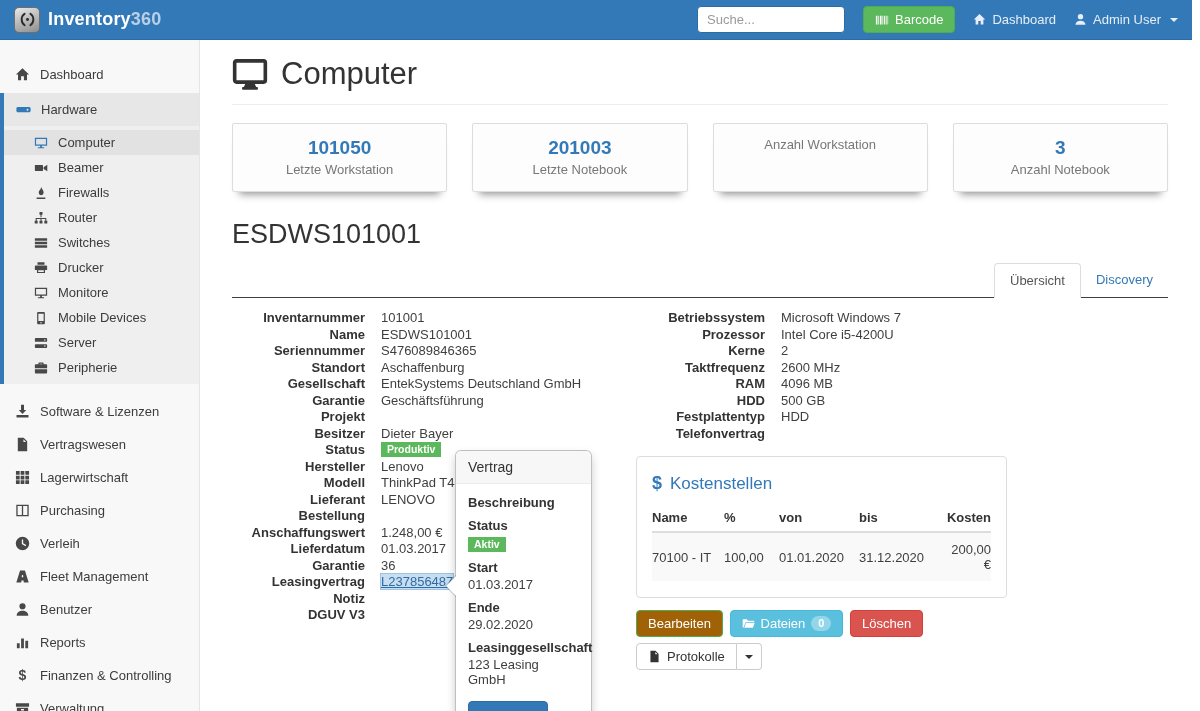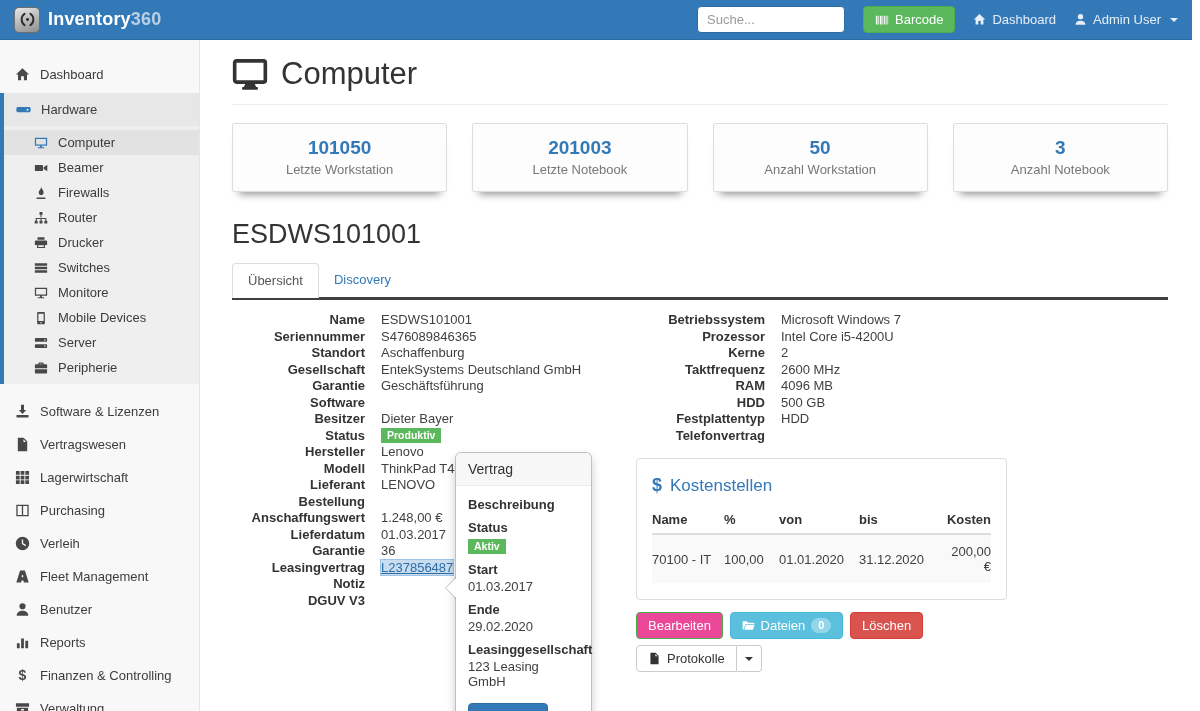--- a/index.html
+++ b/index.html
@@ -83,21 +83,21 @@
   .stat-card {
     flex:1; background:#fdfdfd; border:1px solid #ddd; border-radius:2px;
     text-align:center; padding:13px 10px 14px; cursor:pointer;
     box-shadow:0 9px 8px -7px rgba(0,0,0,.45);
   }
   .stat-value { color:#3379b8; font-size:19px; font-weight:bold; margin-bottom:3px; }
   .stat-label { color:#777; font-size:13px; }
 
   h2.asset-name { font-size:27px; font-weight:normal; color:#333; margin:27px 0 13px; }
 
-  .tabs { display:flex; border-bottom:3px solid #404040; }
+  .tabs { display:flex; border-bottom:1px solid #404040;justify-content:flex-end; }
   .tab {
     padding:9px 15px; font-size:13px; cursor:pointer; margin-bottom:-1px;
   }
   .tab.active {
     background:#fff; color:#555; border:1px solid #ddd; border-bottom:1px solid #fff;
     border-radius:4px 4px 0 0;
   }
   .tab.link { color:#3379b8; }
 
   
@@ -166,21 +166,21 @@
   .ktable th:last-child, .ktable td:last-child { text-align:right; }
 
   
   .actions { margin-top:12px; margin-left:4px; }
   .btn {
     display:inline-flex; align-items:center; gap:6px; cursor:pointer;
     font-size:13px; padding:5px 11px; border-radius:4px; color:#fff;
     border:1px solid transparent; margin:0 3px 6px 0; font-family:inherit; vertical-align:top;
   }
   .btn .ic { width:13px; height:13px; }
-  .btn-success { background:#ec4899; border-color:#4cae4c;justify-content:center; }
+  .btn-success { background:#a16207; border-color:#4cae4c;justify-content:center; }
   .btn-info { background:#5bc0de; border-color:#46b8da; }
   .btn-danger { background:#d9534f; border-color:#d43f3a; }
   .btn-primary { background:#3379b8; border-color:#2e6da4; }
   .btn-default { background:#fff; border-color:#ccc; color:#333; }
   .count-badge {
     background:rgba(255,255,255,.35); color:#fff; font-size:11px; font-weight:bold;
     border-radius:9px; padding:2px 7px; line-height:1;
   }
   .btn-group { display:inline-flex; vertical-align:top; margin:0 3px 6px 0; }
   .btn-group .btn { margin:0; border-radius:4px 0 0 4px; }
@@ -335,29 +335,29 @@
           <span>Firewalls</span>
         </div>
       <div class="side-item">
           <svg class="ic">
             <use href="#i-sitemap"></use>
           </svg>
           <span>Router</span>
         </div>
       <div class="side-item">
           <svg class="ic">
+            <use href="#i-bars"></use>
+          </svg>
+          <span>Switches</span>
+        </div>
+      <div class="side-item">
+          <svg class="ic">
             <use href="#i-printer"></use>
           </svg>
           <span>Drucker</span>
-        </div>
-      <div class="side-item">
-          <svg class="ic">
-            <use href="#i-bars"></use>
-          </svg>
-          <span>Switches</span>
         </div>
       <div class="side-item">
           <svg class="ic">
             <use href="#i-monitor"></use>
           </svg>
           <span>Monitore</span>
         </div>
       <div class="side-item">
           <svg class="ic">
             <use href="#i-mobile"></use>
@@ -454,60 +454,63 @@
   <div class="cards">
     <div class="stat-card">
       <div class="stat-value">101050</div>
       <div class="stat-label">Letzte Workstation</div>
     </div>
     <div class="stat-card">
       <div class="stat-value">201003</div>
       <div class="stat-label">Letzte Notebook</div>
     </div>
     <div class="stat-card">
-      <div class="stat-value">50</div>
       <div class="stat-label">Anzahl Workstation</div>
     </div>
     <div class="stat-card">
       <div class="stat-value">3</div>
       <div class="stat-label">Anzahl Notebook</div>
     </div>
   </div>
 
   <h2 class="asset-name">ESDWS101001</h2>
 
   <div class="tabs">
     <div class="tab active">Übersicht</div>
     <div class="tab link">Discovery</div>
   </div>
 
   <div class="details">
     <dl class="col-left">
       <div class="drow">
+          <dt>Inventarnummer</dt>
+          <dd>101001</dd>
+        </div>
+      <div class="drow">
           <dt>Name</dt>
           <dd>ESDWS101001</dd>
         </div>
       <div class="drow">
           <dt>Seriennummer</dt>
           <dd>S476089846365</dd>
         </div>
       <div class="drow">
           <dt>Standort</dt>
           <dd>Aschaffenburg</dd>
         </div>
       <div class="drow">
           <dt>Gesellschaft</dt>
           <dd>EntekSystems Deutschland GmbH</dd>
         </div>
       <div class="drow">
           <dt>Garantie</dt>
           <dd>Geschäftsführung</dd>
         </div>
       <div class="drow">
-          <dt>Software</dt>
+          <dt>Projekt</dt>
           <dd></dd>
         </div>
       <div class="drow">
           <dt>Besitzer</dt>
           <dd>Dieter Bayer</dd>
         </div>
       <div class="drow">
           <dt>Status</dt>
           <dd><span class="badge-green">Produktiv</span></dd>
         </div>

